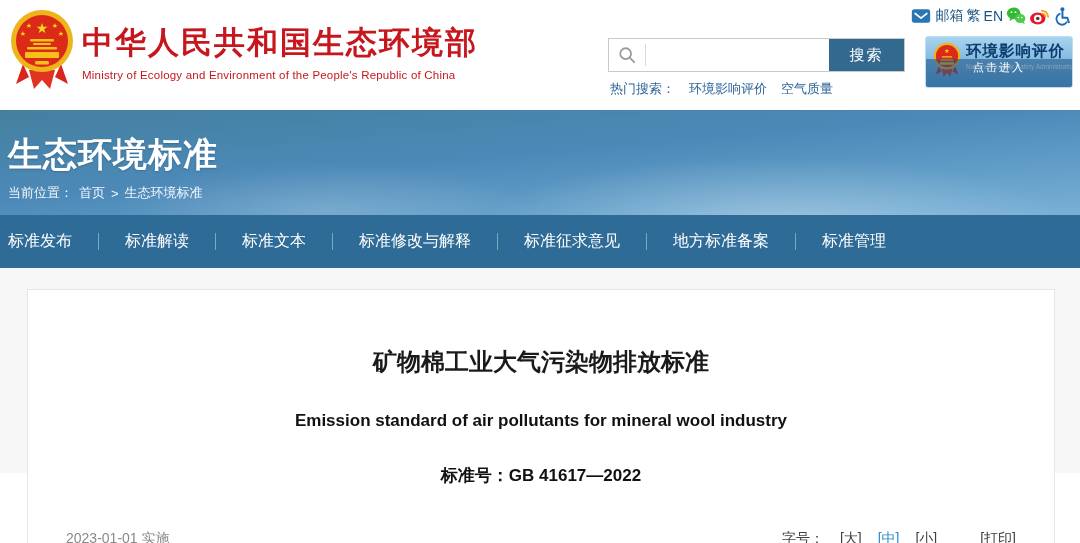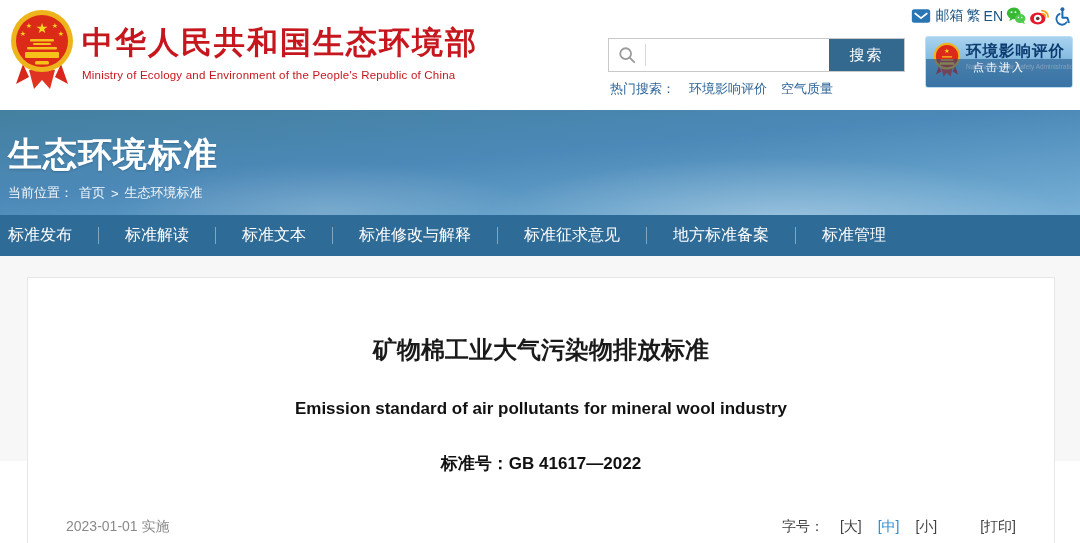--- a/index.html
+++ b/index.html
@@ -48,21 +48,21 @@
       radial-gradient(ellipse 420px 90px at 72% 105%, rgba(255,255,255,.30), rgba(255,255,255,0) 70%),
       radial-gradient(ellipse 300px 70px at 30% 95%, rgba(255,255,255,.18), rgba(255,255,255,0) 70%),
       linear-gradient(175deg,#44809f 0%,#4c89b8 45%,#66a2cb 80%,#79b0d6 100%); }
   .banner-title { position:absolute; left:8px; top:22px; font-size:34px; font-weight:bold;
     letter-spacing:1px; text-shadow:0 1px 2px rgba(0,40,80,.25); }
   .breadcrumb { position:absolute; left:8px; top:74px; font-size:13px; color:#f2f7fb;
     display:flex; gap:6px; align-items:center; }
   .breadcrumb a { color:#f2f7fb; text-decoration:none; }
 
   
-  .nav { height:41px; background:#2e6b96; display:flex; align-items:center;
+  .nav { height:53px; background:#2e6b96; display:flex; align-items:center;
     color:#fff; font-size:16px; padding-left:8px; }
   .nav-item { cursor:pointer; white-space:nowrap; margin:0 26px; }
   .nav-item:first-child { margin-left:0; }
   .nav-sep { width:1px; height:17px; background:rgba(255,255,255,.40); }
 
   
   .content { height:205px; background:#f7f7f7; padding-top:21px; }
   .content-box { margin:0 25px 0 27px; background:#fff; border:1px solid #e7e7e7; height:300px; }
   .art-title { text-align:center; margin-top:56px; font-size:24px; font-weight:bold; color:#1a1a1a; }
   .art-title-en { text-align:center; margin-top:33px; font-size:17px; font-weight:bold; color:#111; }

